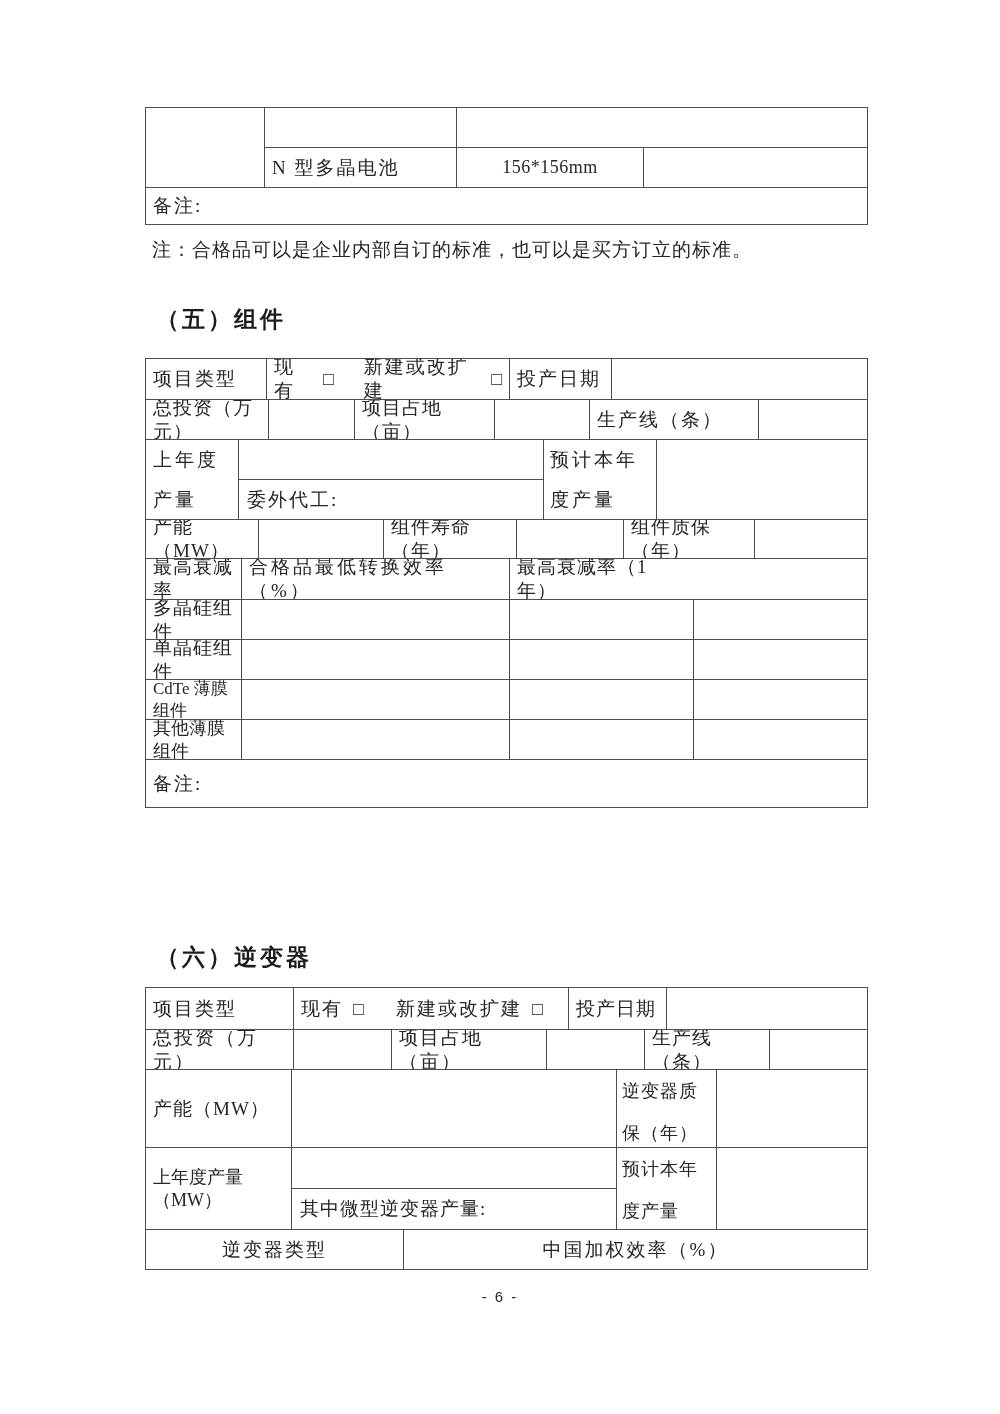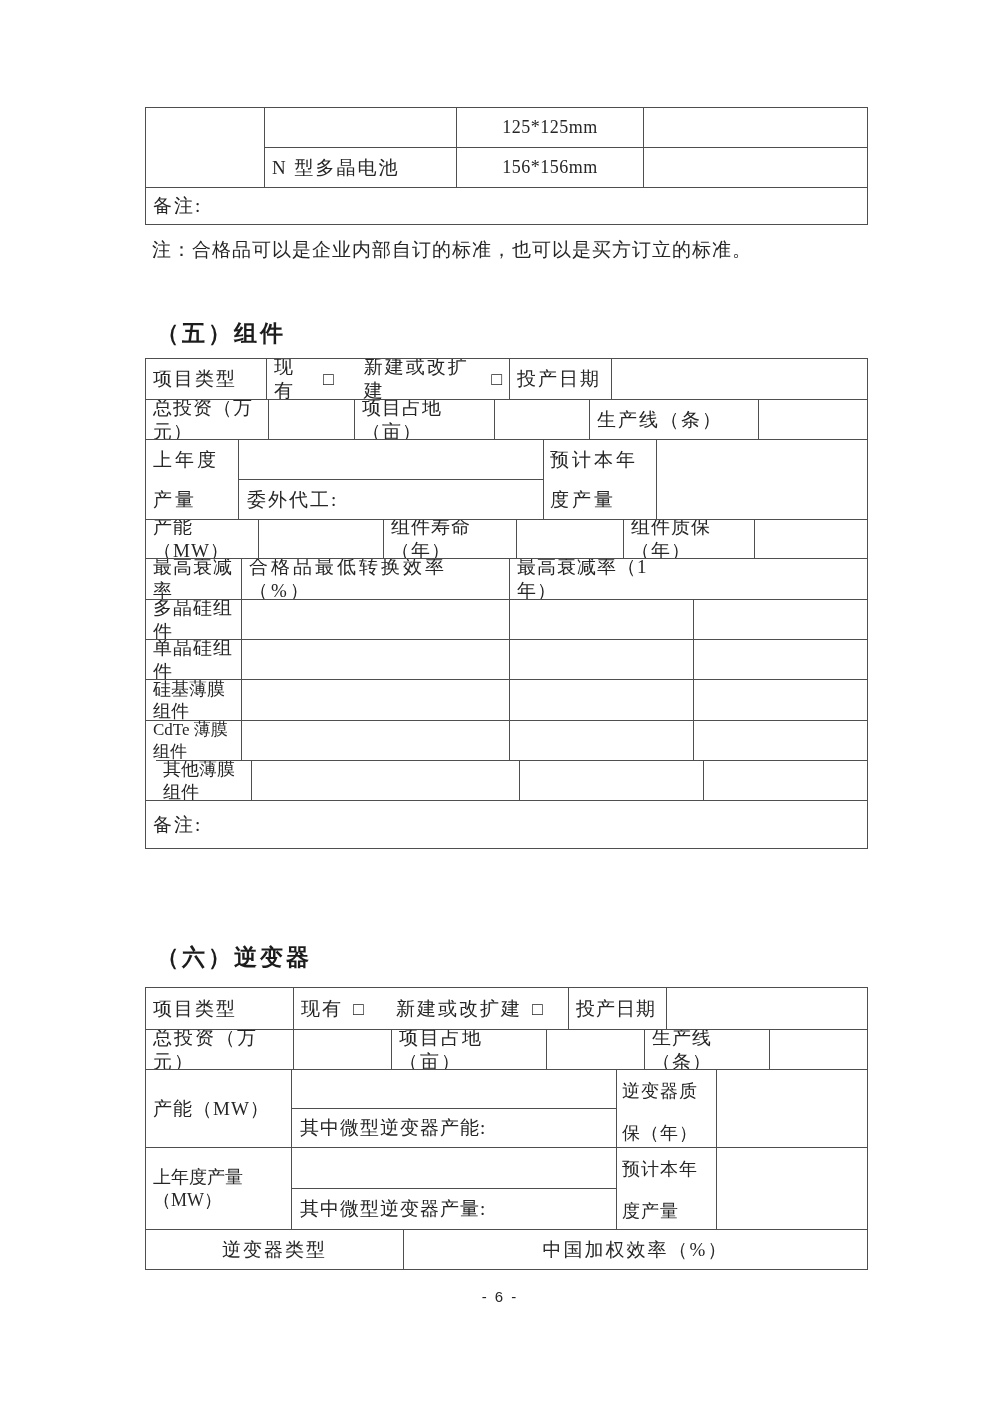--- a/index.html
+++ b/index.html
@@ -63,38 +63,37 @@
 <body>
 
 <div class="page">
 
   <div class="tbl" style="top:107px;">
     <div class="row first" style="height:79px;">
       <div class="cell nb" style="width:118px;"></div>
       <div class="innercol">
         <div class="irow" style="height:39px;">
           <div class="cell" style="width:192px;"></div>
-          <div class="cell center num" style="width:187px;">125*125mm</div>
           <div class="cell" style="flex:1;"></div>
         </div>
         <div class="irow split">
           <div class="cell" style="width:192px;">N 型多晶电池</div>
           <div class="cell center num" style="width:187px;">156*156mm</div>
           <div class="cell" style="flex:1;"></div>
         </div>
       </div>
     </div>
     <div class="row" style="height:37px;">
       <div class="cell nb" style="flex:1;">备注:</div>
     </div>
   </div>
 
   <div class="note" style="top:237px;">注：合格品可以是企业内部自订的标准，也可以是买方订立的标准。</div>
 
-  <div class="sec-title" style="top:318px;">（五）组件</div>
+  <div class="sec-title" style="top:304px;">（五）组件</div>
 
   <div class="tbl" style="top:358px;">
 
     <div class="row first" style="height:40px;">
       <div class="cell nb" style="width:120px;">项目类型</div>
       <div class="cell" style="width:243px; letter-spacing:2px;">
         <span>现有</span>
         <span class="box">□</span>
         <span class="gap"></span>
         <span>新建或改扩建</span>
@@ -143,33 +142,27 @@
       <div class="cell" style="width:268px;"></div>
       <div class="cell" style="width:184px;"></div>
       <div class="cell" style="flex:1;"></div>
     </div>
     <div class="row" style="height:40px;">
       <div class="cell nb" style="width:95px; letter-spacing:1px;">单晶硅组件</div>
       <div class="cell" style="width:268px;"></div>
       <div class="cell" style="width:184px;"></div>
       <div class="cell" style="flex:1;"></div>
     </div>
-    <div class="row" style="height:41px;">
-      <div class="cell nb" style="width:95px; letter-spacing:0; font-size:18px;">硅基薄膜组件</div>
-      <div class="cell" style="width:268px;"></div>
-      <div class="cell" style="width:184px;"></div>
-      <div class="cell" style="flex:1;"></div>
-    </div>
     <div class="row" style="height:40px;">
       <div class="cell nb" style="width:95px; letter-spacing:0; font-size:17px;">CdTe 薄膜组件</div>
       <div class="cell" style="width:268px;"></div>
       <div class="cell" style="width:184px;"></div>
       <div class="cell" style="flex:1;"></div>
     </div>
-    <div class="row" style="height:40px;margin-left:10px;">
+    <div class="row" style="height:40px;">
       <div class="cell nb" style="width:95px; letter-spacing:0; font-size:18px;">其他薄膜组件</div>
       <div class="cell" style="width:268px;"></div>
       <div class="cell" style="width:184px;"></div>
       <div class="cell" style="flex:1;"></div>
     </div>
 
     <div class="row" style="height:48px;">
       <div class="cell nb" style="flex:1;">备注:</div>
     </div>
   </div>
@@ -197,21 +190,20 @@
       <div class="cell" style="width:155px;">项目占地（亩）</div>
       <div class="cell" style="width:98px;"></div>
       <div class="cell" style="width:125px; letter-spacing:1px;">生产线（条）</div>
       <div class="cell" style="flex:1;"></div>
     </div>
 
     <div class="row" style="height:78px;">
       <div class="cell nb" style="width:145px; letter-spacing:1px;">产能（MW）</div>
       <div class="subcol" style="width:325px;">
         <div class="srow"></div>
-        <div class="srow split" style="letter-spacing:1px;">其中微型逆变器产能:</div>
       </div>
       <div class="cell tall2 wraplbl" style="width:100px;">逆变器质保（年）</div>
       <div class="cell" style="flex:1;"></div>
     </div>
 
     <div class="row" style="height:82px;">
       <div class="cell nb" style="width:145px; letter-spacing:0; font-size:18px;">上年度产量（MW）</div>
       <div class="subcol" style="width:325px;">
         <div class="srow"></div>
         <div class="srow split" style="letter-spacing:1px;">其中微型逆变器产量:</div>

